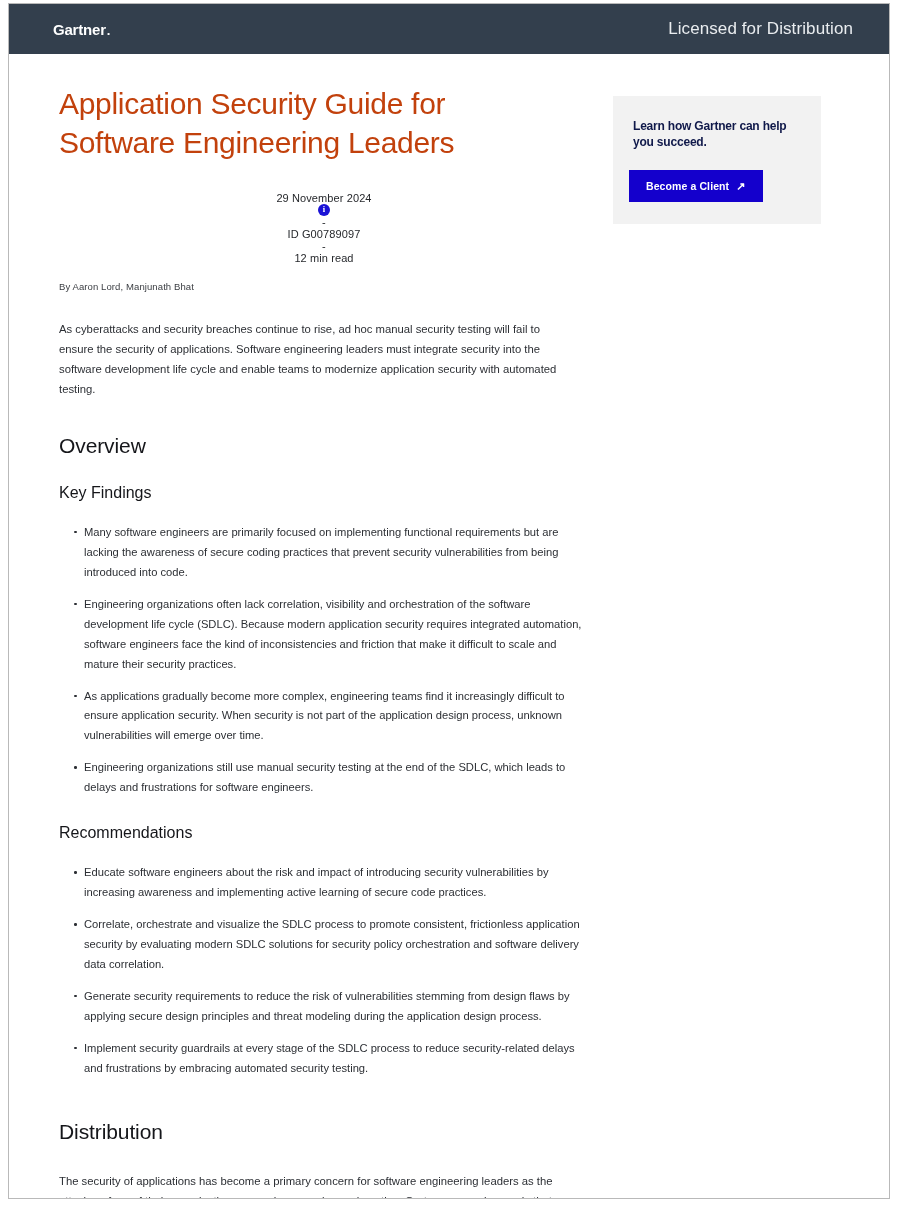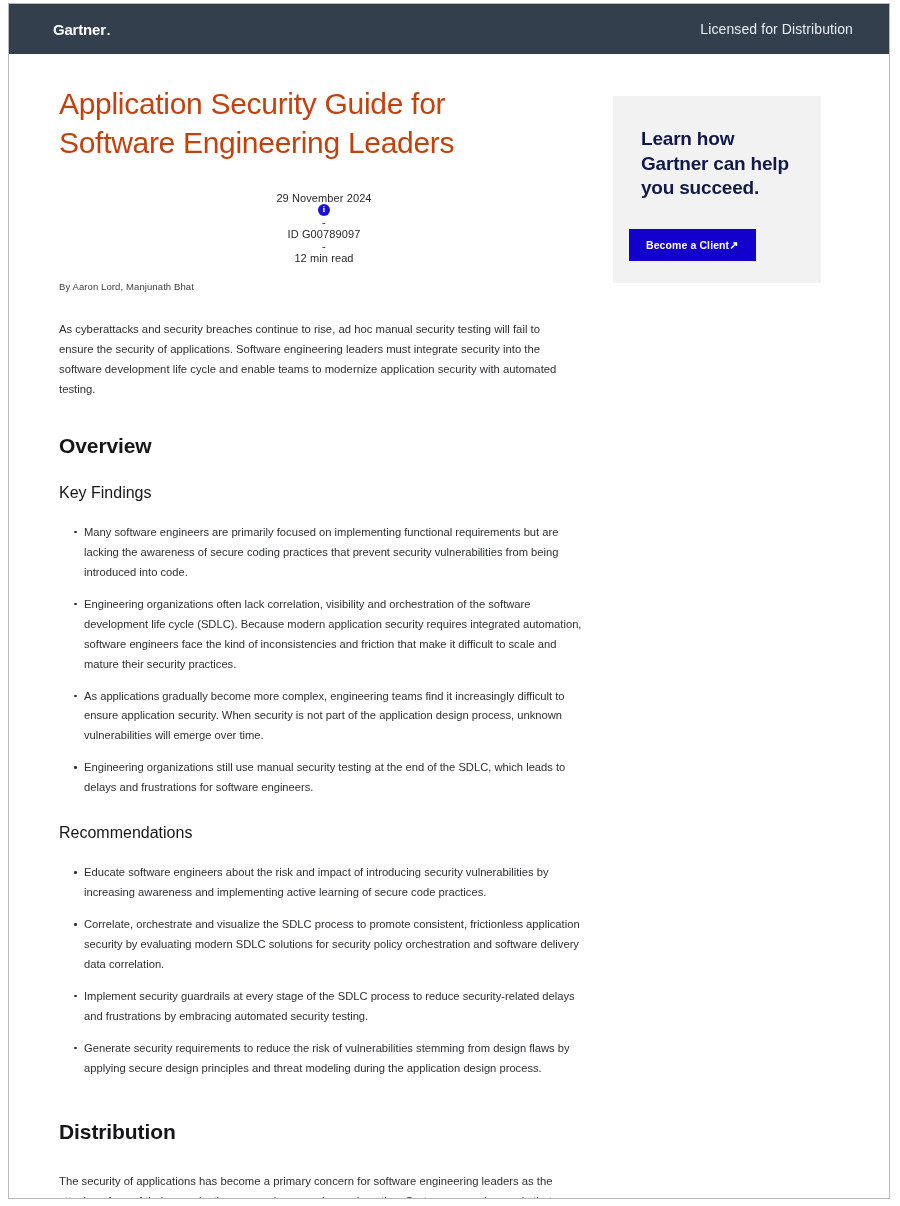--- a/index.html
+++ b/index.html
@@ -48,21 +48,21 @@
   .logo .reg {
     font-size: 13px;
     font-weight: bold;
     margin-left: 1px;
     line-height: 1;
     position: relative;
     top: -1px;
   }
   .license {
     color: #e9ecef;
-    font-size: 14px;
+    font-size: 17px;
     letter-spacing: 0.1px;
   }
 
   
   .content {
     display: flex;
     padding: 0;
   }
   .main {
     width: 580px;
@@ -120,21 +120,21 @@
   
   p.body-text {
     font-size: 11.3px;
     line-height: 1.78;
     color: #2c2f34;
     margin: 27px 15px 0 0;
   }
 
   h2.section {
     font-size: 21px;
-    font-weight: bold;
+    font-weight: normal;
     color: #15161a;
     margin: 35px 0 0 0;
     letter-spacing: -0.1px;
   }
   h2.section.tight-top { margin-top: 41px; }
   h3.subsection {
     font-size: 16px;
     font-weight: normal;
     color: #15161a;
     margin: 26px 0 0 0;
@@ -166,30 +166,31 @@
   }
 
   
   .cta-card {
     background: #f2f2f2;
     width: 208px;
     padding: 19px 16px 22px 16px;
     box-sizing: border-box;
   }
   .cta-heading {
-    font-size: 19px;
+    font-size: 12px;
     font-weight: bold;
     line-height: 1.3;
     color: #10194a;
-    margin: 12px;
+    margin: 4px;
     letter-spacing: -0.2px;
   }
   .cta-button {
     display: inline-flex;
     align-items: center;
+    gap: 7px;
     margin-top: 16px;
     background: #1400cc;
     color: #ffffff;
     font-size: 10.5px;
     font-weight: bold;
     padding: 10px 17px;
     border: none;
     cursor: pointer;
     letter-spacing: 0.1px;
     font-family: "Liberation Sans", sans-serif;
@@ -242,22 +243,22 @@
         <li>As applications gradually become more complex, engineering teams find it increasingly difficult to ensure application security. When security is not part of the application design process, unknown vulnerabilities will emerge over time.</li>
         <li>Engineering organizations still use manual security testing at the end of the SDLC, which leads to delays and frustrations for software engineers.</li>
       </ul>
 
       <h3 class="subsection">Recommendations</h3>
 
 
       <ul class="bullets">
         <li>Educate software engineers about the risk and impact of introducing security vulnerabilities by increasing awareness and implementing active learning of secure code practices.</li>
         <li>Correlate, orchestrate and visualize the SDLC process to promote consistent, frictionless application security by evaluating modern SDLC solutions for security policy orchestration and software delivery data correlation.</li>
+        <li>Generate security requirements to reduce the risk of vulnerabilities stemming from design flaws by applying secure design principles and threat modeling during the application design process.</li>
         <li>Implement security guardrails at every stage of the SDLC process to reduce security-related delays and frustrations by embracing automated security testing.</li>
-        <li>Generate security requirements to reduce the risk of vulnerabilities stemming from design flaws by applying secure design principles and threat modeling during the application design process.</li>
       </ul>
 
       <h2 class="section tight-top">Distribution</h2>
 
       <p class="body-text"><span>The security of applications has become a primary concern for software engineering leaders as the attack surface of their organizations grows larger and more lucrative. Gartner research reveals that more than half of software engineering leaders are directly responsible for application security, and another third share that responsibility.</span>  </p>
 
     </div>
 
     <div class="rail">
       <div class="cta-card">

